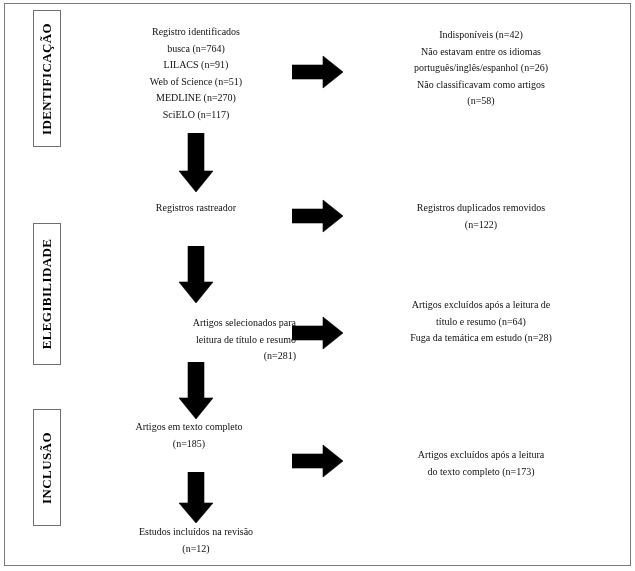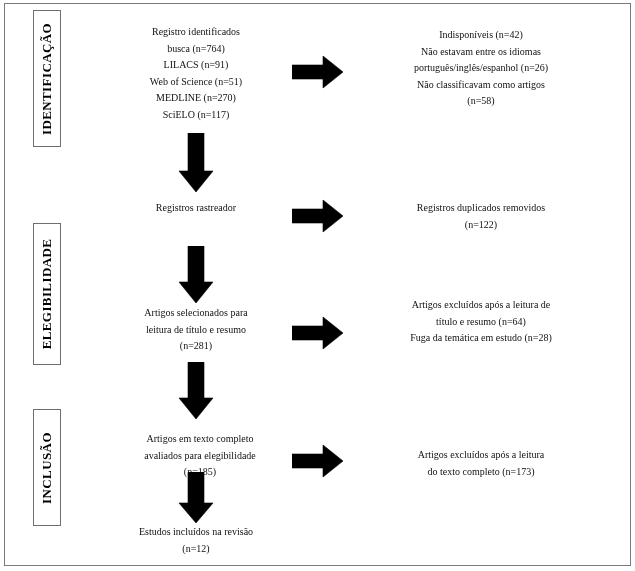--- a/index.html
+++ b/index.html
@@ -126,21 +126,21 @@
     <span class="ln">Registros duplicados removidos</span>
     <span class="ln">(n=122)</span>
   </div>
 
   <div class="arrow" style="left:178px; top:246px;">
     <svg width="36" height="58" viewBox="0 0 36 58" aria-hidden="true">
       <polygon points="10,0 26,0 26,36 35,36 18,57 1,36 10,36" fill="#000000" stroke="#000000" stroke-width="0.6"></polygon>
     </svg>
   </div>
 
-  <div class="tblock" style="left:96px; top:305px; width:200px;">
+  <div class="tblock" style="left:96px; top:315px; width:200px;text-align:right;">
     <span class="ln">Artigos selecionados para</span>
     <span class="ln">leitura de título e resumo</span>
     <span class="ln">(n=281)</span>
   </div>
 
   <div class="arrow" style="left:292px; top:316px;">
     <svg width="52" height="34" viewBox="0 0 52 34" aria-hidden="true">
       <polygon points="0,10 31,10 31,1 51,17 31,33 31,24 0,24" fill="#000000" stroke="#000000" stroke-width="0.6"></polygon>
     </svg>
   </div>
@@ -150,23 +150,22 @@
     <span class="ln">título e resumo (n=64)</span>
     <span class="ln">Fuga da temática em estudo (n=28)</span>
   </div>
 
   <div class="arrow" style="left:178px; top:362px;">
     <svg width="36" height="58" viewBox="0 0 36 58" aria-hidden="true">
       <polygon points="10,0 26,0 26,36 35,36 18,57 1,36 10,36" fill="#000000" stroke="#000000" stroke-width="0.6"></polygon>
     </svg>
   </div>
 
-  <div class="tblock" style="left:100px; top:419px; width:200px;margin-top:12px;">
+  <div class="tblock" style="left:89px; top:419px; width:200px;">
     <span class="ln">Artigos em texto completo</span>
-    <span class="ln">avaliados para elegibilidade</span>
     <span class="ln">(n=185)</span>
   </div>
 
   <div class="arrow" style="left:292px; top:444px;">
     <svg width="52" height="34" viewBox="0 0 52 34" aria-hidden="true">
       <polygon points="0,10 31,10 31,1 51,17 31,33 31,24 0,24" fill="#000000" stroke="#000000" stroke-width="0.6"></polygon>
     </svg>
   </div>
 
   <div class="tblock" style="left:345px; top:447px; width:272px;">

